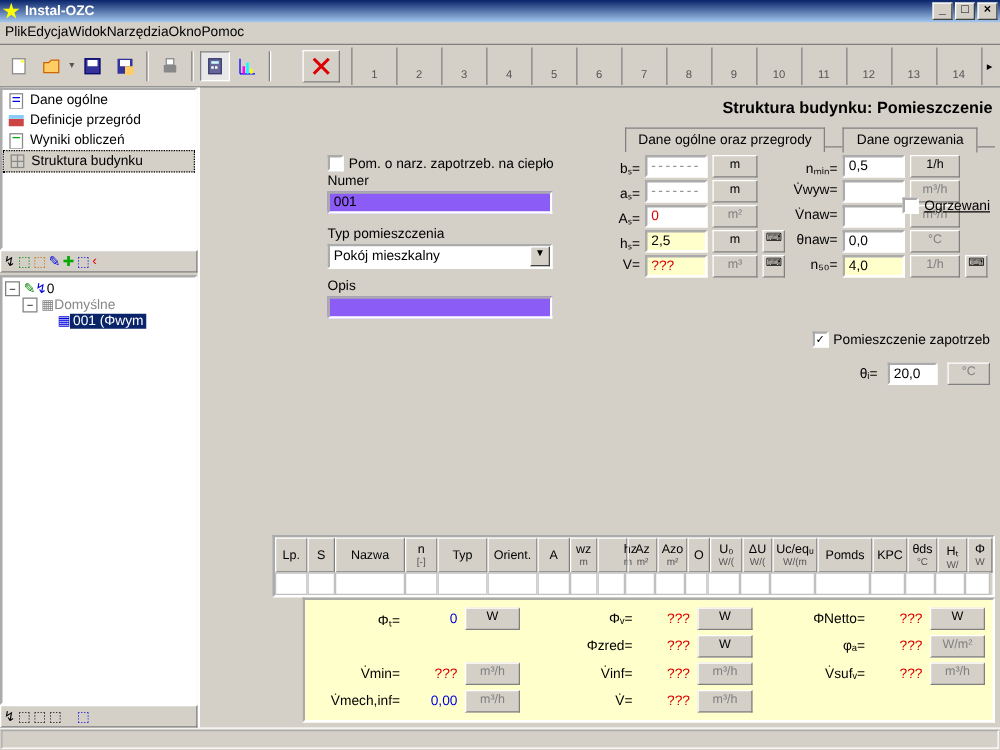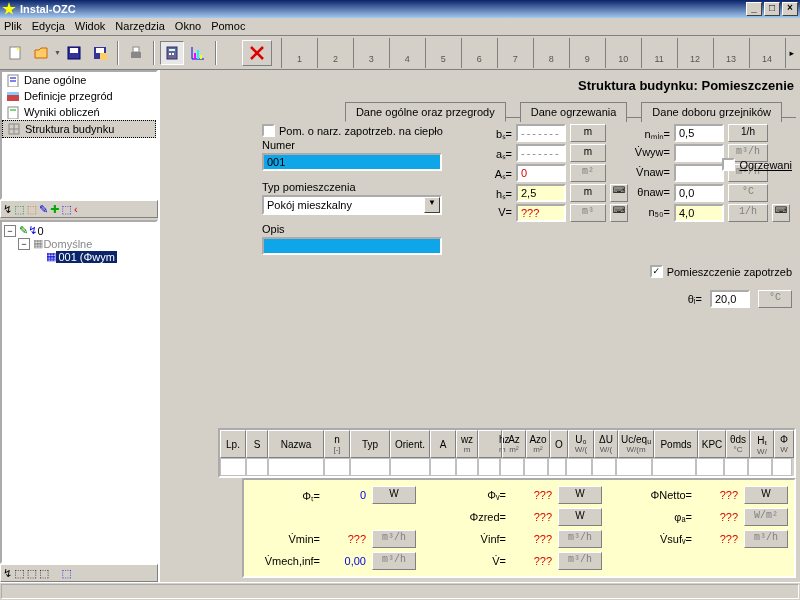--- a/index.html
+++ b/index.html
@@ -1,21 +1,21 @@
 <!DOCTYPE html>
 <html><head>
 <meta charset="utf-8">
 <style>
 * { box-sizing: border-box; font-family: Tahoma, sans-serif; font-size: 11px; }
 body { margin: 0; background: #d4d0c8; overflow: hidden; }
 .titlebar { background: linear-gradient(#0a246a, #a6caf0); height: 18px; display: flex; align-items: center; padding: 0 2px; color: #fff; font-weight: bold; }
 .titlebar .icon { width: 14px; height: 14px; background: #ff0; clip-path: polygon(50% 0%, 61% 35%, 98% 35%, 68% 57%, 79% 91%, 50% 70%, 21% 91%, 32% 57%, 2% 35%, 39% 35%); margin-right: 4px; }
 .titlebar .spacer { flex: 1; }
 .winbtn { width: 16px; height: 14px; background: #d4d0c8; border: 1px solid #fff; border-right-color:#404040; border-bottom-color:#404040; margin-left: 2px; color:#000; text-align:center; line-height:10px; font-size:10px; }
-.menubar { background: #d4d0c8; padding: 2px 4px; height: 18px; display:flex; gap:10px; border-bottom:1px solid #808080;}
+.menubar { background: #d4d0c8; padding: 2px 4px; height: 18px; display:flex; gap:0; border-bottom:1px solid #808080;}
 .menubar span { cursor: default; }
 .toolbar { display:flex; align-items:center; height:34px; border-bottom:1px solid #808080; padding:2px;}
 .tbtn { width:24px; height:24px; border:1px solid transparent; display:inline-flex; align-items:center; justify-content:center; margin:0 1px;}
 .tbtn.raised { border:1px solid #fff; border-right-color:#808080; border-bottom-color:#808080;}
 .tbtn.sunken { border:1px solid #808080; border-right-color:#fff; border-bottom-color:#fff; background:#e8e8e8;}
 .sep { width:2px; height:24px; border-left:1px solid #808080; border-right:1px solid #fff; margin:0 4px;}
 .ruler { flex:1; display:flex; border-left:1px solid #808080; margin-left:8px; height:30px;}
 .tick { flex:1; border-right:1px solid #808080; font-size:9px; color:#555; text-align:center; padding-top:16px; position:relative;}
 .main { display:flex; height: calc(600px - 18px - 18px - 34px - 18px); }
 .left { width:160px; display:flex; flex-direction:column; border-right:2px solid #fff;}
@@ -30,33 +30,33 @@
 .treesel { background:#0a246a; color:#fff; padding:0 2px;}
 .minitool { height:18px; display:flex; align-items:center; gap:2px; border:1px solid #808080; border-top-color:#fff; border-left-color:#fff; padding:0 2px;}
 .right { flex:1; display:flex; flex-direction:column; padding:4px; overflow:hidden;align-items:flex-end;}
 .heading { font-weight:bold; font-size:13px; padding:4px 2px;}
 .tabs { display:flex; border-bottom:1px solid #808080;}
 .tab { padding:3px 10px; border:1px solid #808080; border-bottom:none; background:#d4d0c8; margin-right:14px; position:relative; top:5px;}
 .tab.active { background:#d4d0c8; border-bottom:1px solid #d4d0c8;}
 .form { padding:6px 4px; display:grid; grid-template-columns: 220px 1fr; gap:2px;}
 .formleft { display:flex; flex-direction:column; gap:2px;}
 .label { color:#000; }
-.txtinput { border:2px inset #fff; background:#0ea5e9; padding:1px 3px; height:18px; width:180px;}
+.txtinput { border:2px inset #fff; background:#8b5cf6; padding:1px 3px; height:18px; width:180px;}
 .combo { border:2px inset #fff; background:#fff; height:20px; width:180px; display:flex; align-items:center;}
 .combo .cbtn { width:16px; height:16px; background:#d4d0c8; border:1px solid #fff; border-right-color:#404040; border-bottom-color:#404040; margin-left:auto; text-align:center; font-size:8px;}
 .chk { display:flex; align-items:center; gap:4px;}
 .chkbox { width:13px; height:13px; border:2px inset #fff; background:#fff; text-align:center; font-size:9px; line-height:9px;}
 .formright { display:grid; grid-template-columns: 28px 50px 36px 20px 36px 50px 40px 20px; gap:2px 4px; align-content:start;}
 .flbl { text-align:right; padding-top:2px;}
 .fval { border:2px inset #fff; background:#fff; height:18px; padding:1px 3px; text-align:left;}
 .fval.yellow { background:#ffffcc;}
 .fval.dash { color:#888; letter-spacing:2px;}
 .fval.red { color:#d00;}
 .ubtn { background:#d4d0c8; border:1px solid #fff; border-right-color:#808080; border-bottom-color:#808080; height:18px; text-align:center; line-height:14px; font-size:10px;}
-.ubtn.dis { color:#808080;font-family:Liberation Mono, monospace;}
+.ubtn.dis { color:#808080;}
 .iconbtn { width:18px; height:18px; background:#d4d0c8; border:1px solid #fff; border-right-color:#808080; border-bottom-color:#808080; font-size:9px; text-align:center;}
 .subform { padding:4px 4px 8px; display:flex; align-items:center; gap:8px;}
 .datagrid { border:2px inset #fff; background:#d4d0c8; }
 .gridhead { display:flex; background:#d4d0c8;}
 .gh { border:1px solid #fff; border-right-color:#808080; border-bottom-color:#808080; padding:1px 2px; text-align:center; font-size:10px; height:28px; display:flex; flex-direction:column; justify-content:center;}
 .gridrow { display:flex; height:18px;}
 .gc { border:1px solid #c0c0c0; background:#fff; font-size:10px;}
 .summary { border:2px inset #fff; background:#ffffcc; padding:6px; display:grid; grid-template-columns: repeat(3, 1fr); gap:4px 20px;}
 .sumitem { display:flex; align-items:center; gap:6px;}
 .sumlbl { width:70px; text-align:right;}
@@ -233,21 +233,20 @@
       <span style="width:8px"></span>
       <span style="color:#00d">⬚</span>
     </div>
   </div>
 
   <div class="right">
     <div class="heading">Struktura budynku: Pomieszczenie</div>
     <div class="tabs" id="tabs">
         <div class="tab active">Dane ogólne oraz przegrody</div>
         <div class="tab">Dane ogrzewania</div>
-        <div class="tab">Dane doboru grzejników</div>
       </div>
 
     <div class="form">
       <div class="formleft">
         <div class="chk">
             <span class="chkbox"></span>
             <span>Pom. o narz. zapotrzeb. na ciepło</span>
           </div>
         <div class="label">Numer</div>
         <input class="txtinput" value="001" style="">

